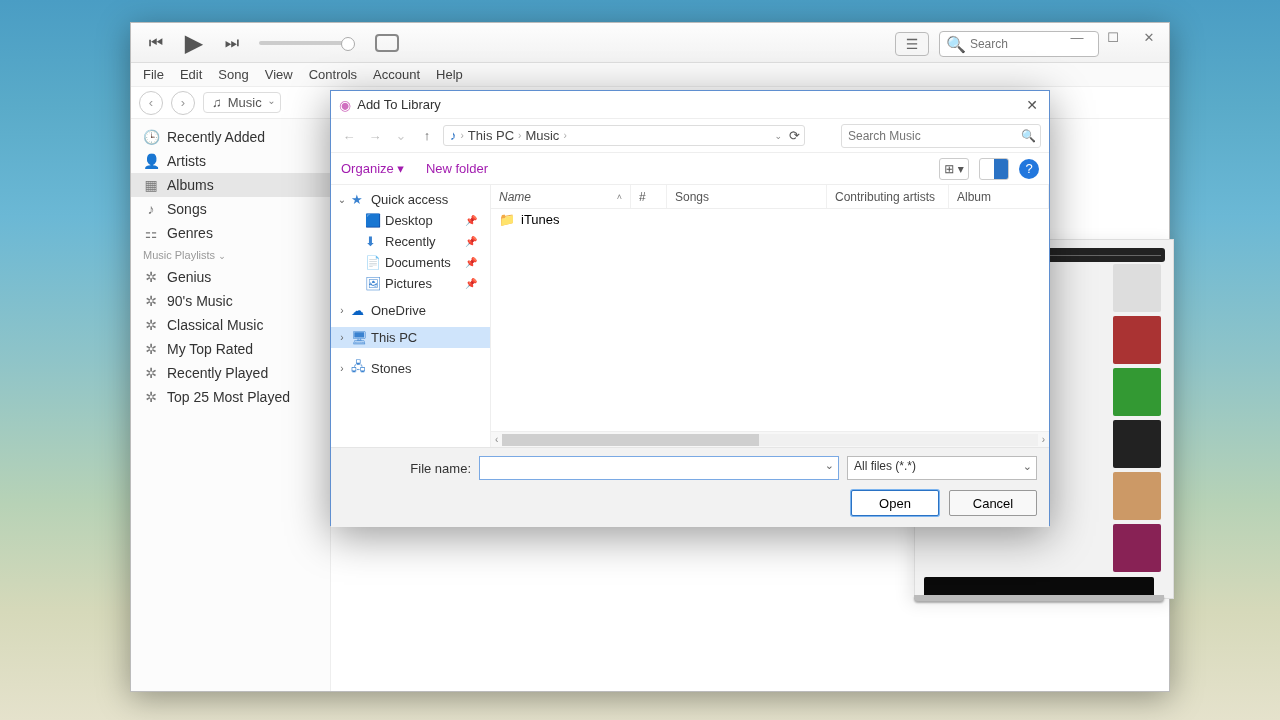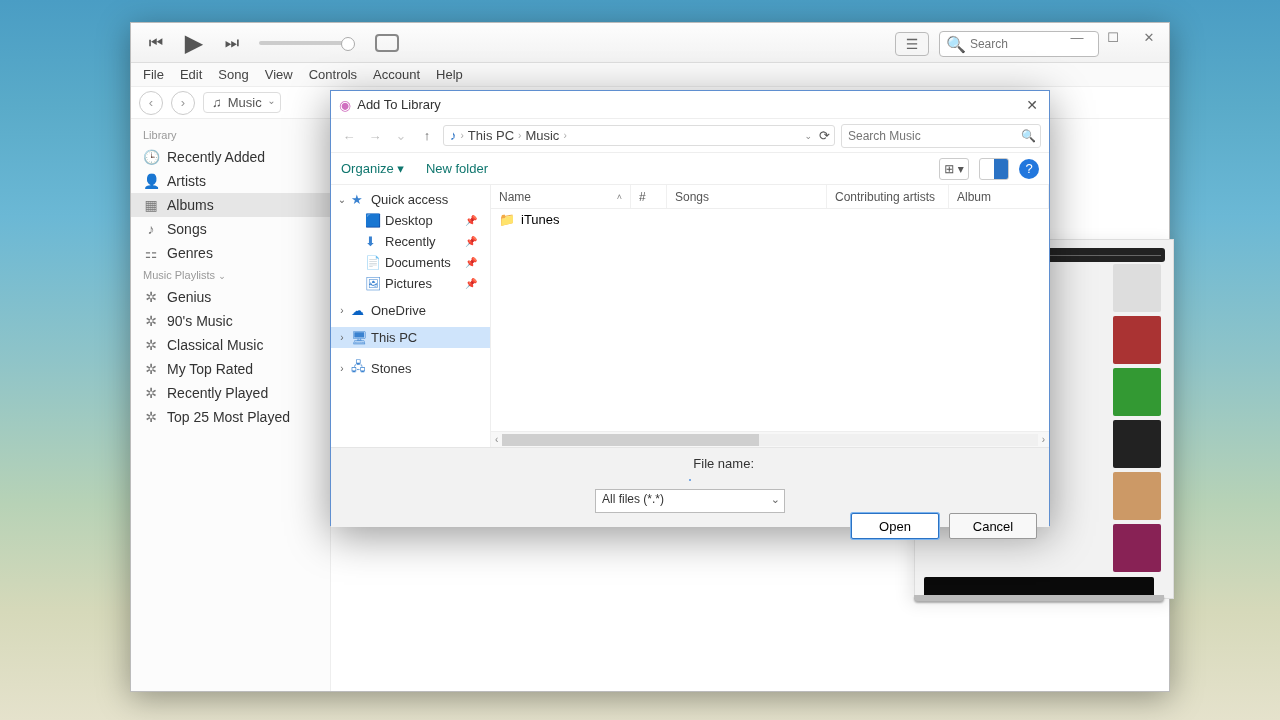--- a/index.html
+++ b/index.html
@@ -56,51 +56,51 @@
 }
 .dlg-title { height:28px; background:#fff; border-bottom:1px solid #eee; display:flex; align-items:center; padding:0 8px; font-size:13px; color:#333; gap:6px; position:relative;}
 .dlg-close { position:absolute; right:6px; top:3px; width:22px; height:22px; display:flex; align-items:center; justify-content:center; font-size:14px; color:#555; cursor:pointer;}
 .dlg-navrow { height:34px; border-bottom:1px solid #eee; display:flex; align-items:center; padding:0 8px; gap:6px; font-size:13px; color:#444;}
 .dlg-navrow .navarrow { width:20px; text-align:center; color:#bbb; cursor:pointer;}
 .dlg-navrow .up { width:20px; text-align:center; color:#555; cursor:pointer;}
 .crumb { display:flex; align-items:center; gap:4px; border:1px solid #ddd; border-radius:3px; padding:2px 6px; flex:1; position:relative;}
 .crumb .sep { color:#aaa; font-size:10px;}
 .crumb .refresh { position:absolute; right:4px; color:#555; font-size:13px;}
 .crumb .down { position:absolute; right:22px; color:#888; font-size:9px;}
-.dlgsearch { width:200px; height:24px; border:1px solid #ddd; border-radius:3px; display:flex; align-items:center; padding:0 6px; color:#888; font-size:12px; gap:4px; position:relative;}
+.dlgsearch { width:200px; height:24px; border:1px solid #ddd; border-radius:3px; display:flex; align-items:center; padding:0 6px; color:#888; font-size:12px; gap:4px; position:relative;margin-left:30px;}
 .dlgsearch input { border:none; outline:none; width:100%; font-size:12px;}
 .dlgsearch .mag { position:absolute; right:4px; }
 .dlg-toolbar { height:32px; border-bottom:1px solid #eee; display:flex; align-items:center; padding:0 10px; gap:22px; font-size:13px; color:#1a5fb4;}
-.dlg-toolbar .org { color:#0f766e; cursor:pointer; }
+.dlg-toolbar .org { color:#a21caf; cursor:pointer; }
 .dlg-toolbar .right { margin-left:auto; display:flex; align-items:center; gap:10px;}
 .dlg-toolbar .iconbtn { width:30px; height:22px; border:1px solid #ccc; border-radius:3px; display:flex; align-items:center; justify-content:center; font-size:12px; color:#555; cursor:pointer;}
 .dlg-toolbar .help { width:20px; height:20px; border-radius:50%; background:#2277dd; color:#fff; display:flex; align-items:center; justify-content:center; font-size:13px; cursor:pointer;}
 .dlg-body { display:flex; height:262px;}
 .tree { width:160px; border-right:1px solid #eee; padding:4px 0; font-size:13px; color:#333; overflow:hidden;}
 .tree .trow { display:flex; align-items:center; gap:4px; padding:3px 6px; cursor:pointer; white-space:nowrap;}
 .tree .trow.sel { background:#cfe4fb;}
 .tree .exp { width:10px; font-size:10px; color:#666; text-align:center;}
 .tree .ticon { width:16px; font-size:13px;}
 .tree .pin { margin-left:auto; font-size:10px; color:#bbb; padding-right:6px;}
 .tree .indent { padding-left:20px;}
 .filelist { flex:1; display:flex; flex-direction:column;}
 .cols { height:24px; border-bottom:1px solid #eee; display:flex; align-items:center; font-size:12px; color:#555;}
 .cols div { padding:0 8px; border-right:1px solid #f0f0f0; height:100%; display:flex; align-items:center; gap:4px;}
-.col-name { width:140px;}
+.col-name { width:140px;font-style:italic;}
 .col-num { width:36px;}
 .col-title { width:160px;}
 .col-contrib { width:122px;}
 .col-album { flex:1;}
 .filelist .row { display:flex; align-items:center; padding:3px 8px; font-size:13px; gap:6px;}
 .filelist .row .ficon { width:16px; color:#e7c659;}
 .hscroll { height:16px; border-top:1px solid #eee; background:#f7f7f7; display:flex; align-items:center; padding:0 4px; font-size:10px; color:#888;}
 .hscroll .track { flex:1; height:12px; background:#f0f0f0; margin:0 4px; position:relative;}
 .hscroll .thumb { position:absolute; left:0; top:0; height:100%; width:48%; background:#cfcfcf;}
 .dlg-bottom { height:80px; padding:8px 12px 12px; background:#f2f2f2; border-top:1px solid #e5e5e5;}
-.fn-row { display:flex; align-items:center; gap:8px; font-size:13px; color:#333; flex-direction:column;}
+.fn-row { display:flex; align-items:center; gap:8px; font-size:13px; color:#333; margin-bottom:10px;}
 .fn-row label { width:128px; text-align:right;}
 .fn-input { flex:1; height:24px; border:1px solid #7aa9e4; background:#fff; position:relative;}
 .fn-input::after { content:"⌄"; position:absolute; right:4px; top:2px; color:#666; font-size:11px;}
 .filter-sel { width:190px; height:24px; border:1px solid #bbb; background:#fff; padding:2px 6px; font-size:12px; position:relative;}
 .filter-sel::after { content:"⌄"; position:absolute; right:4px; top:3px; color:#666; font-size:11px;}
 .btn-row { display:flex; justify-content:flex-end; gap:10px;}
 .btn { width:88px; height:26px; border:1px solid #999; background:#f8f8f8; font-size:13px; cursor:pointer; border-radius:2px;}
 .btn.primary { border:1px solid #2a72c4; background:#fff; box-shadow:0 0 0 1px #7cb4ef;}
 </style>
 </head>
@@ -146,21 +146,20 @@
     <div class="navcircle">‹</div>
     <div class="navcircle">›</div>
     <div class="music-chip">
       <span>♫</span>
       <span>Music</span>
     </div>
   </div>
 
   <div class="body-area">
     <div class="sidebar">
-      <div class="side-head">Library</div>
       <div id="lib-list">
           <div class="side-item">
             <span class="side-icon">🕒</span>
             <span>Recently Added</span>
           </div>
           <div class="side-item">
             <span class="side-icon">👤</span>
             <span>Artists</span>
           </div>
           <div class="side-item sel">

